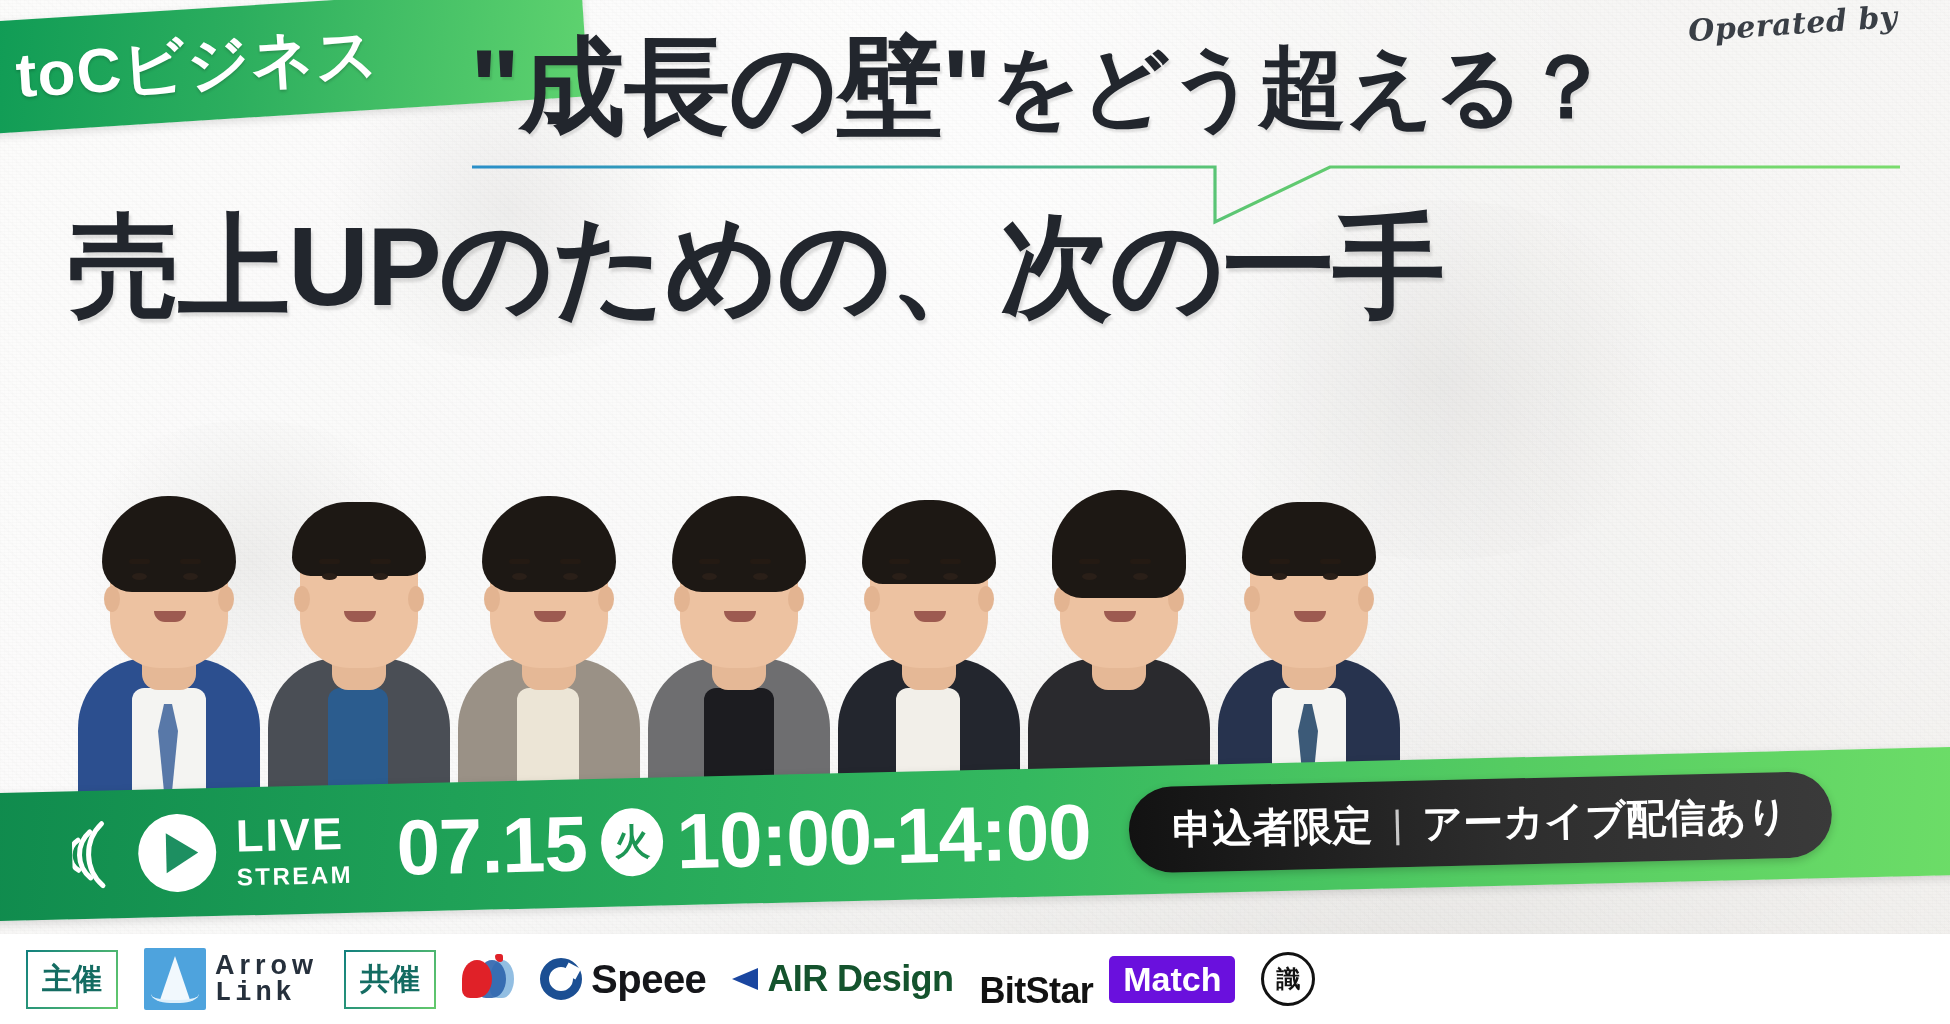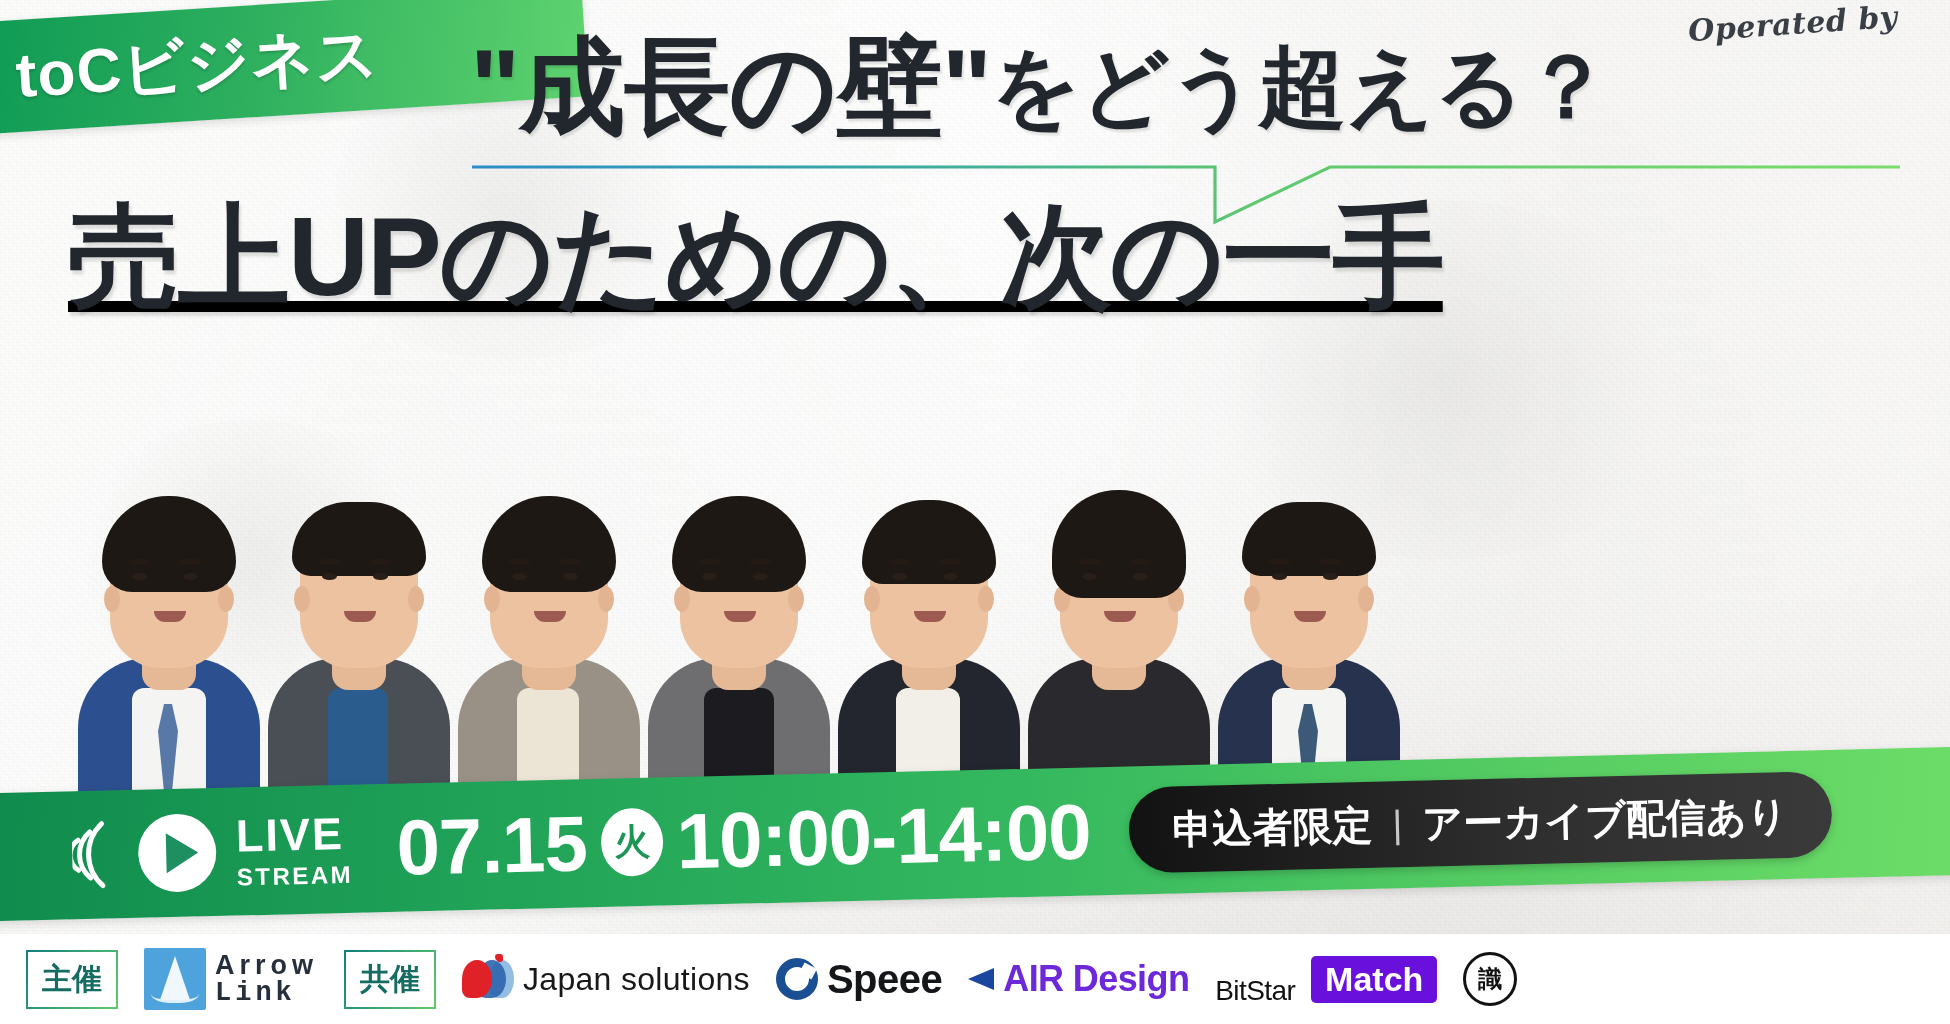--- a/index.html
+++ b/index.html
@@ -81,23 +81,22 @@
 
   
   .rule-wrap { position:absolute; left:0; top:145px; width:1950px; height:90px; }
   .rule-wrap svg { display:block; }
 
   
   .head2 {
     position:absolute;
     left:68px; top:192px;
     width:1830px; height:130px;
-    display:flex; align-items:center;
+    display:flex; 
     white-space:nowrap;
-    text-decoration:underline;
   }
   .head2 span {
     font-size:112px; font-weight:900; color:#22262d;
     letter-spacing:-2px;
     text-shadow:2px 4px 3px rgba(0,0,0,.12);
   }
 
   
   .operated {
     position:absolute; right:32px; top:6px;
@@ -292,21 +291,21 @@
   .speee-ring::after{ content:""; position:absolute; right:-6px; top:-2px; width:14px; height:12px; background:#fff; transform:rotate(28deg); }
   .speee-text { font-size:40px; font-weight:700; color:#15161a; letter-spacing:-.5px; }
 
   .air-tri {
     width:0;height:0;
     border-right:26px solid #1a46a0;
     border-top:11px solid transparent;
     border-bottom:11px solid transparent;
     flex:0 0 auto;
   }
-  .air-text { font-size:36px; font-weight:800; color:#6d28d9; letter-spacing:-.6px; }
+  .air-text { font-size:36px; font-weight:800; color:#14532d; letter-spacing:-.6px; }
 
   .bm-mark { position:relative; width:58px; height:44px; flex:0 0 auto; }
   .bm-b {
     position:absolute; left:0; bottom:0; width:30px; height:44px;
   }
   .bm-b::before{ content:""; position:absolute; left:0; top:0; width:5px; height:44px; background:#3b3b3b; }
   .bm-b::after{ content:""; position:absolute; left:2px; bottom:0; width:26px; height:26px; border:5px solid #3b3b3b; border-radius:50%; background:transparent; }
   .bm-n { position:absolute; left:25px; bottom:0; width:32px; height:30px; }
   .bm-n::before{ content:""; position:absolute; left:0; bottom:0; width:5px; height:30px; background:#e23b32; }
   .bm-n::after{ content:""; position:absolute; left:2px; top:0; width:28px; height:30px; border:5px solid #e23b32; border-bottom:none; border-radius:16px 16px 0 0; }
@@ -314,21 +313,21 @@
 
   .aicross { display:flex; align-items:baseline; }
   .aicross .ai {
     font-size:42px; font-weight:900;
     background:linear-gradient(160deg,#1d5fa8 0%,#2f85c9 50%,#6fb7e2 100%);
     -webkit-background-clip:text; background-clip:text; color:transparent;
     letter-spacing:-2px;
   }
   .aicross .cross { font-size:33px; font-weight:800; color:#2c72b4; letter-spacing:1px; margin-left:2px; }
 
-  .bitstar { font-size:28px; font-weight:400; color:#121212; letter-spacing:-.6px;margin-top:24px; }
+  .bitstar { font-size:36px; font-weight:700; color:#121212; letter-spacing:-.6px;margin-top:24px; }
   .match-badge {
     background:#6a10dd; color:#fff;
     font-size:34px; font-weight:800;
     padding:4px 14px; border-radius:5px; margin-left:7px;
   }
 
   .shiki-seal {
     width:54px;height:54px;border-radius:50%;
     border:3px solid #121212; flex:0 0 auto;
     display:flex;align-items:center;justify-content:center;
@@ -531,21 +530,20 @@
 
     <div class="chip">共催</div>
 
     <div class="logo">
       <div class="jp-mark">
         <i class="jp-c"></i>
           <i class="jp-b"></i>
           <i class="jp-a"></i>
           <i class="jp-dot"></i>
       </div>
-      <span class="jp-text">Japan solutions</span>
     </div>
 
     <div class="logo">
       <div class="speee-ring"></div>
       <span class="speee-text">Speee</span>
     </div>
 
     <div class="logo">
       <div class="air-tri"></div>
       <span class="air-text">AIR Design</span>

